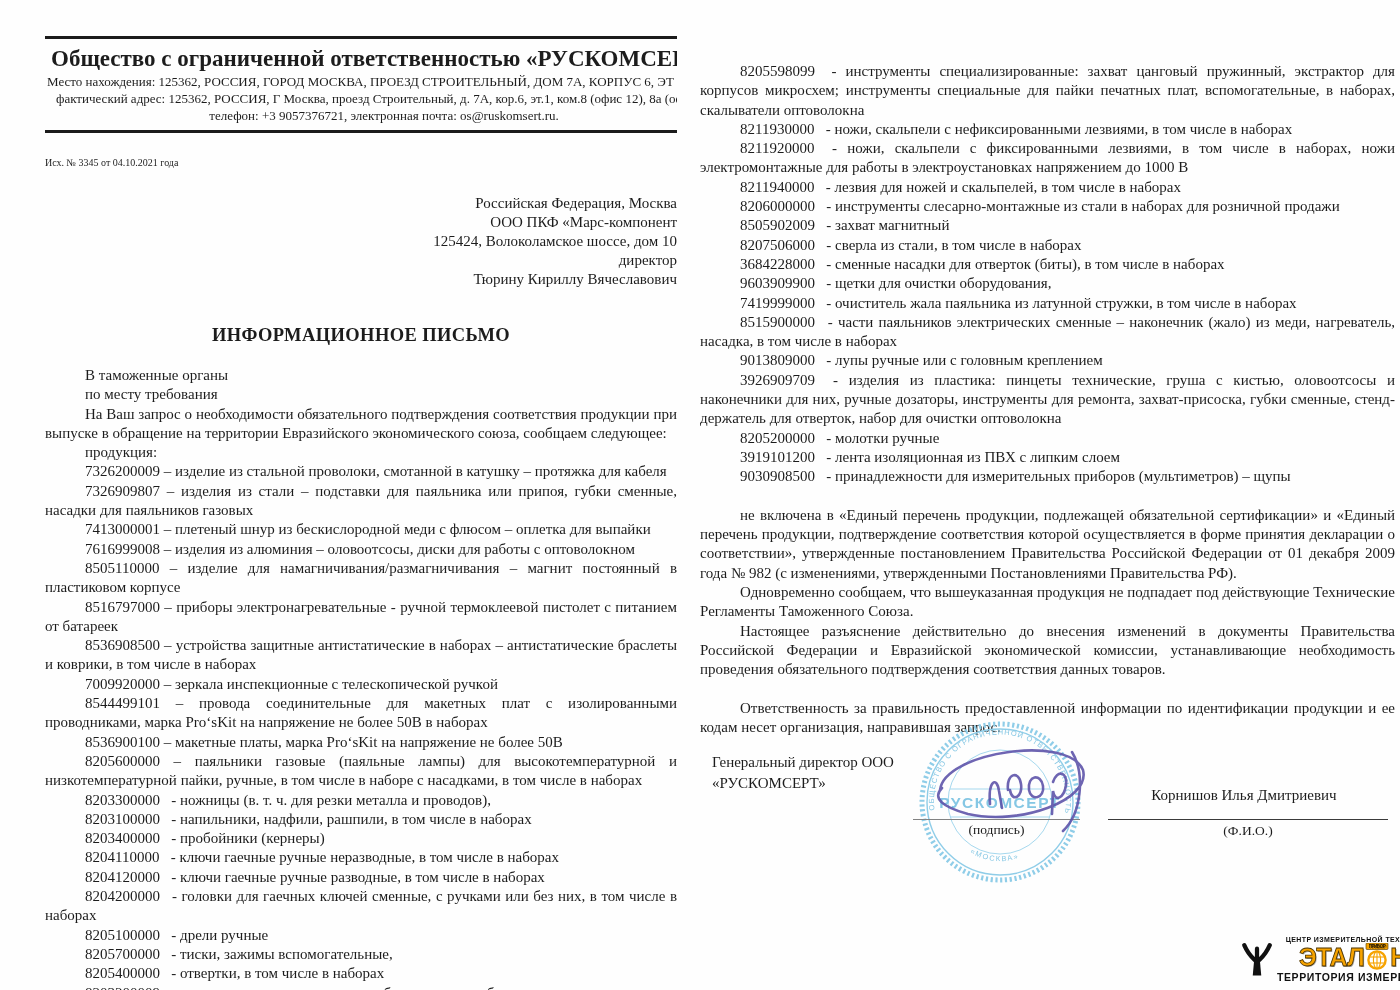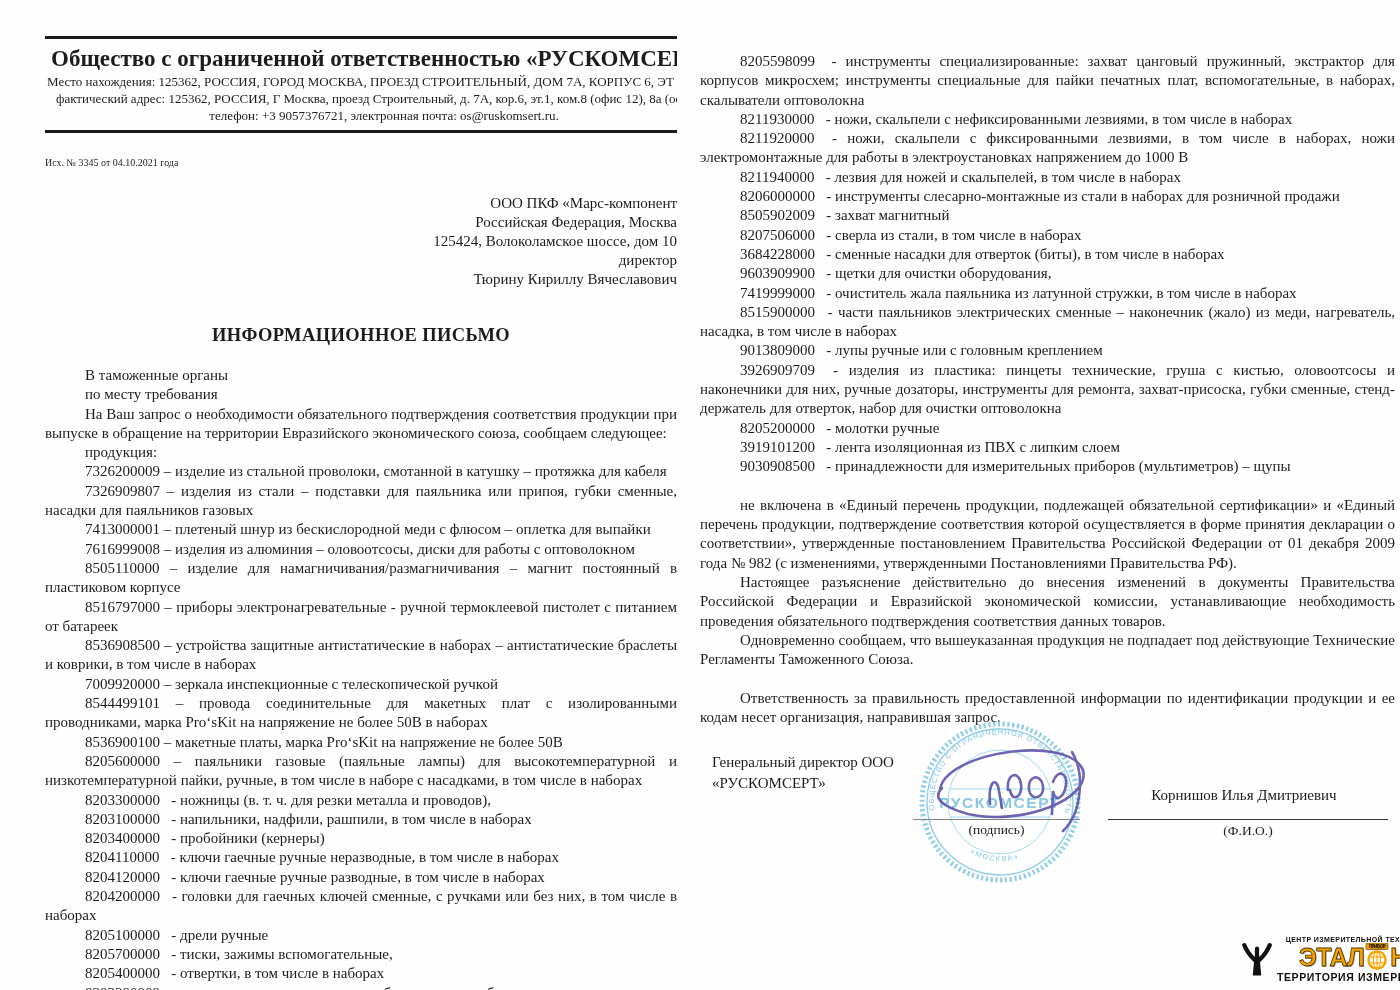--- a/index.html
+++ b/index.html
@@ -18,21 +18,21 @@
   .addr3{text-align:center;padding-left:46px;}
   .ref{margin-top:24px;font-size:10px;}
   .recipient{margin-top:26px;text-align:right;font-size:15px;line-height:19px;}
   .doc-title{margin-top:36px;text-align:center;font-weight:bold;font-size:18.5px;letter-spacing:.4px;}
   .bodytext{margin-top:20px;font-size:15px;line-height:19.3px;text-align:justify;}
   p{margin:0;}
   .para{text-indent:40px;}
   .blank{text-indent:0;}
 
   
-  .right-page{position:absolute;left:700px;top:52px;width:695px;
+  .right-page{position:absolute;left:700px;top:62px;width:695px;
               font-size:15px;line-height:19.3px;text-align:justify;}
 
   
   .sign-role{position:absolute;left:712px;top:752px;font-size:15px;line-height:21px;z-index:4;}
   .stamp{position:absolute;left:910px;top:712px;z-index:1;}
   .sig-ink{position:absolute;left:920px;top:718px;z-index:3;}
   .sign-line{position:absolute;left:913px;top:819px;width:167px;border-top:1.5px solid #828282;z-index:2;}
   .sign-caption{position:absolute;left:913px;top:822px;width:167px;text-align:center;font-size:13.5px;z-index:4;}
   .fio-name{position:absolute;left:1105px;top:787px;width:278px;text-align:center;font-size:15px;z-index:2;}
   .fio-line{position:absolute;left:1108px;top:819px;width:280px;border-top:1.5px solid #3a3a3a;z-index:2;}
@@ -58,22 +58,22 @@
     <div class="letterhead">
       <div class="company">Общество с ограниченной ответственностью «РУСКОМСЕРТ»</div>
       <div class="addr addr1">Место нахождения:  125362, РОССИЯ, ГОРОД МОСКВА, ПРОЕЗД СТРОИТЕЛЬНЫЙ, ДОМ 7А, КОРПУС 6, ЭТ 1 КОМ 8</div>
       <div class="addr addr2">фактический адрес:  125362, РОССИЯ, Г Москва, проезд Строительный, д. 7А, кор.6, эт.1, ком.8 (офис 12), 8а (офис 12а),</div>
       <div class="addr addr3">телефон:  +3 9057376721, электронная почта:  os@ruskomsert.ru.</div>
     </div>
 
     <div class="ref">Исх. № 3345 от 04.10.2021 года</div>
 
     <div class="recipient">
+        <p class="recipient-line">Российская Федерация, Москва</p>
         <p class="recipient-line">ООО ПКФ «Марс-компонент</p>
-        <p class="recipient-line">Российская Федерация, Москва</p>
         <p class="recipient-line">125424, Волоколамское шоссе, дом 10</p>
         <p class="recipient-line">директор</p>
         <p class="recipient-line">Тюрину Кириллу Вячеславович</p>
       </div>
 
     <div class="doc-title">ИНФОРМАЦИОННОЕ ПИСЬМО</div>
 
     <div class="bodytext">
         <p class="para">В таможенные органы</p>
         <p class="para">по месту требования</p>
@@ -115,22 +115,22 @@
       <p class="para">9603909900  - щетки для очистки оборудования,</p>
       <p class="para">7419999000  - очиститель жала паяльника из латунной стружки, в том числе в наборах</p>
       <p class="para">8515900000  - части паяльников электрических сменные – наконечник (жало) из меди, нагреватель, насадка, в том числе в наборах</p>
       <p class="para">9013809000  - лупы ручные или с головным креплением</p>
       <p class="para">3926909709  - изделия из пластика: пинцеты технические, груша с кистью, оловоотсосы и наконечники для них, ручные дозаторы, инструменты для ремонта, захват-присоска, губки сменные, стенд-держатель для отверток, набор для очистки оптоволокна</p>
       <p class="para">8205200000  - молотки ручные</p>
       <p class="para">3919101200  - лента изоляционная из ПВХ с липким слоем</p>
       <p class="para">9030908500  - принадлежности для измерительных приборов (мультиметров) – щупы</p>
       <p class="blank">&nbsp;</p>
       <p class="para">не включена в «Единый перечень продукции, подлежащей обязательной сертификации» и «Единый перечень продукции, подтверждение соответствия которой осуществляется в форме принятия декларации о соответствии», утвержденные постановлением Правительства Российской Федерации от 01 декабря 2009 года № 982 (с изменениями, утвержденными Постановлениями Правительства РФ).</p>
+      <p class="para">Одновременно сообщаем, что вышеуказанная продукция не подпадает под действующие Технические Регламенты Таможенного Союза.</p>
       <p class="para">Настоящее разъяснение действительно до внесения изменений в документы Правительства Российской Федерации и Евразийской экономической комиссии, устанавливающие необходимость проведения обязательного подтверждения соответствия данных товаров.</p>
-      <p class="para">Одновременно сообщаем, что вышеуказанная продукция не подпадает под действующие Технические Регламенты Таможенного Союза.</p>
       <p class="blank">&nbsp;</p>
       <p class="para">Ответственность за правильность предоставленной информации по идентификации продукции и ее кодам несет организация, направившая запрос.</p>
     </div>
 
   <div class="sign-role">
     <div>Генеральный директор ООО</div>
     <div>«РУСКОМСЕРТ»</div>
   </div>
 
   <svg class="stamp" width="180" height="180" viewBox="0 0 180 180">

